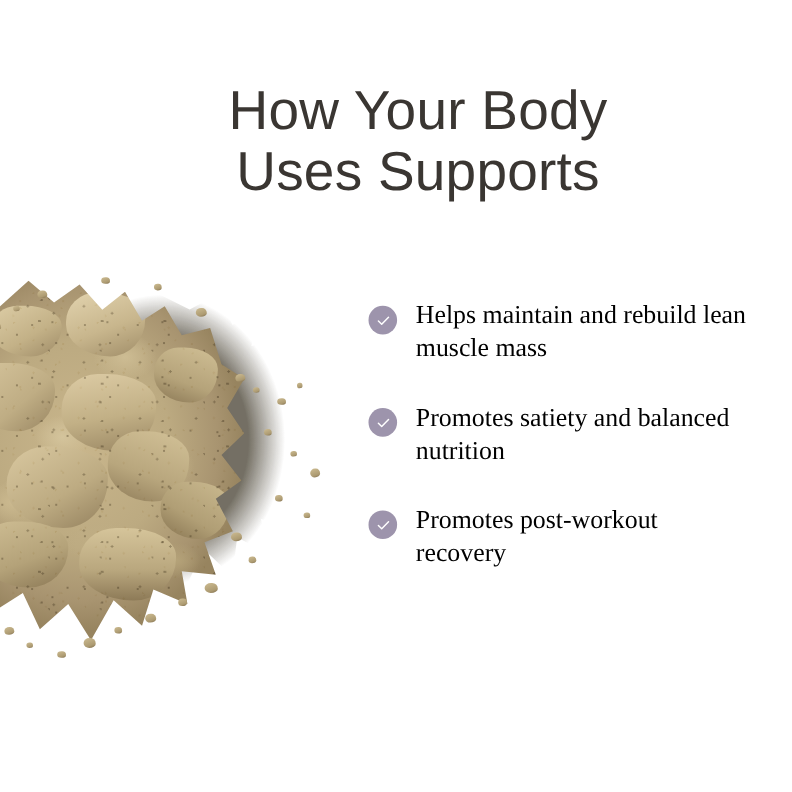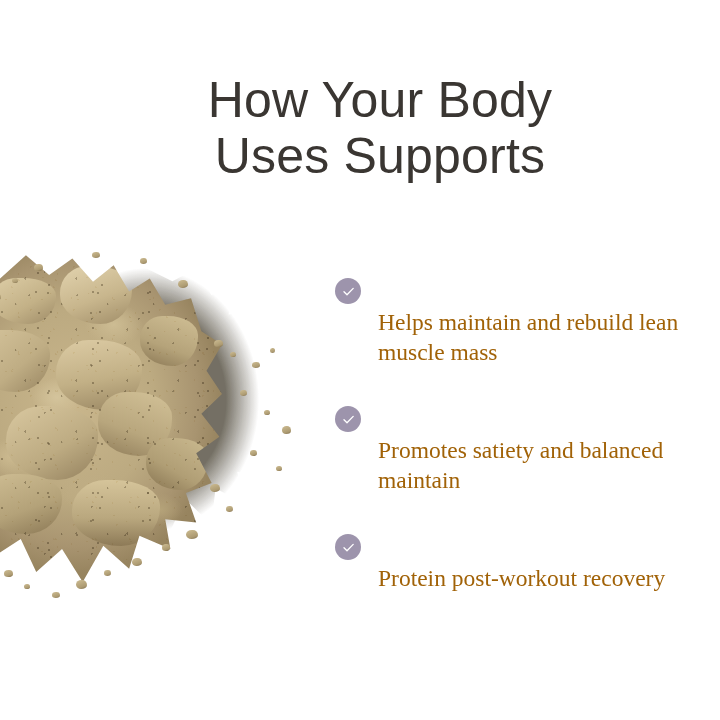--- a/index.html
+++ b/index.html
@@ -213,23 +213,22 @@
     justify-content: center;
   }
   .check-badge svg { display: block; }
 
   .benefit-text {
     margin-left: 17px;
     font-family: "Liberation Serif", serif;
     font-weight: 400;
     font-size: 23.5px;
     line-height: 30px;
-    color: #a16207;
+    color: #000000;
     max-width: 304px;
-    margin-top: 35px;
     -webkit-font-smoothing: antialiased;
   }
 </style>
 </head>
 <body>
 
 <div id="canvas">
 
   <div class="title-block">
     <span class="title-line">How Your Body</span>
@@ -294,26 +293,26 @@
       <span class="benefit-text">Helps maintain and rebuild lean muscle mass</span>
     </div>
 
 
     <div class="benefit-row">
       <span class="check-badge">
         <svg width="15" height="15" viewBox="0 0 15 15" aria-hidden="true">
           <path d="M3 7.8 L6 10.7 L12.2 4.4" fill="none" stroke="#ffffff" stroke-width="1.35" stroke-linecap="round" stroke-linejoin="round"></path>
         </svg>
       </span>
-      <span class="benefit-text">Promotes satiety and balanced maintain</span>
+      <span class="benefit-text">Promotes satiety and balanced nutrition</span>
     </div>
 
     <div class="benefit-row">
       <span class="check-badge">
         <svg width="15" height="15" viewBox="0 0 15 15" aria-hidden="true">
           <path d="M3 7.8 L6 10.7 L12.2 4.4" fill="none" stroke="#ffffff" stroke-width="1.35" stroke-linecap="round" stroke-linejoin="round"></path>
         </svg>
       </span>
-      <span class="benefit-text">Protein post-workout recovery</span>
+      <span class="benefit-text">Promotes post-workout recovery</span>
     </div>
 
   </div>
 </div>
 
 </body></html>

